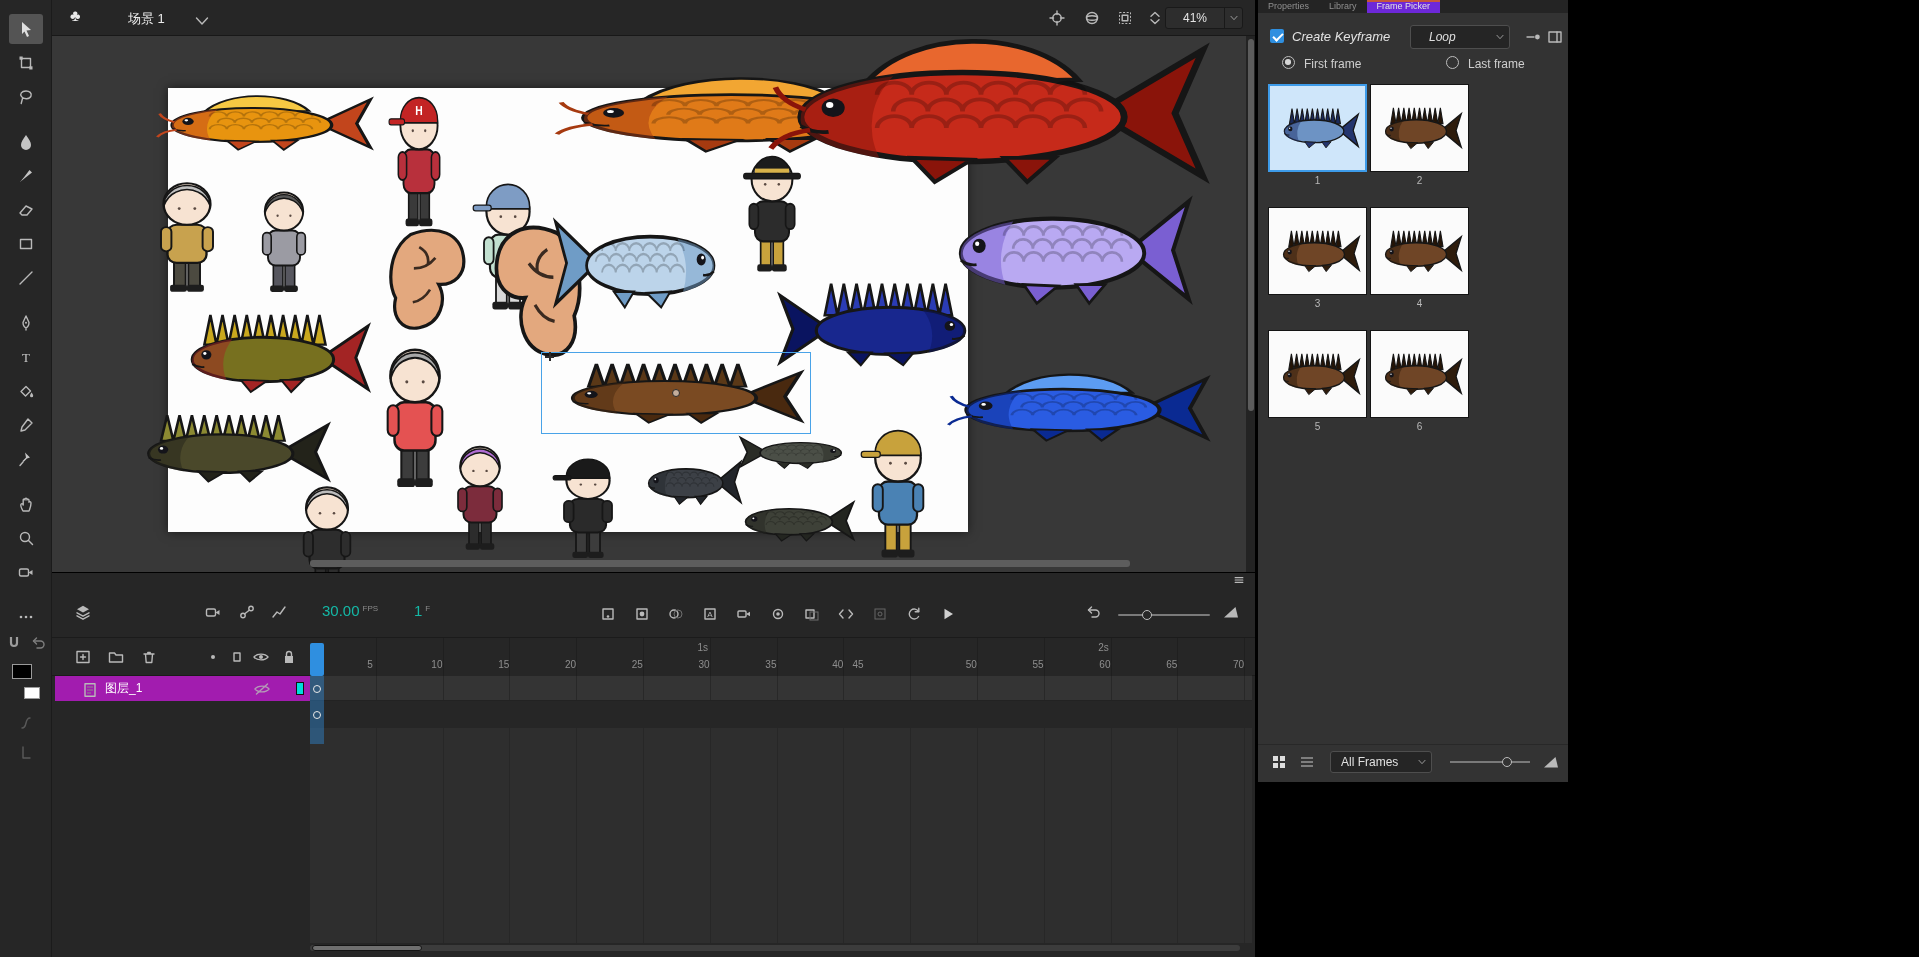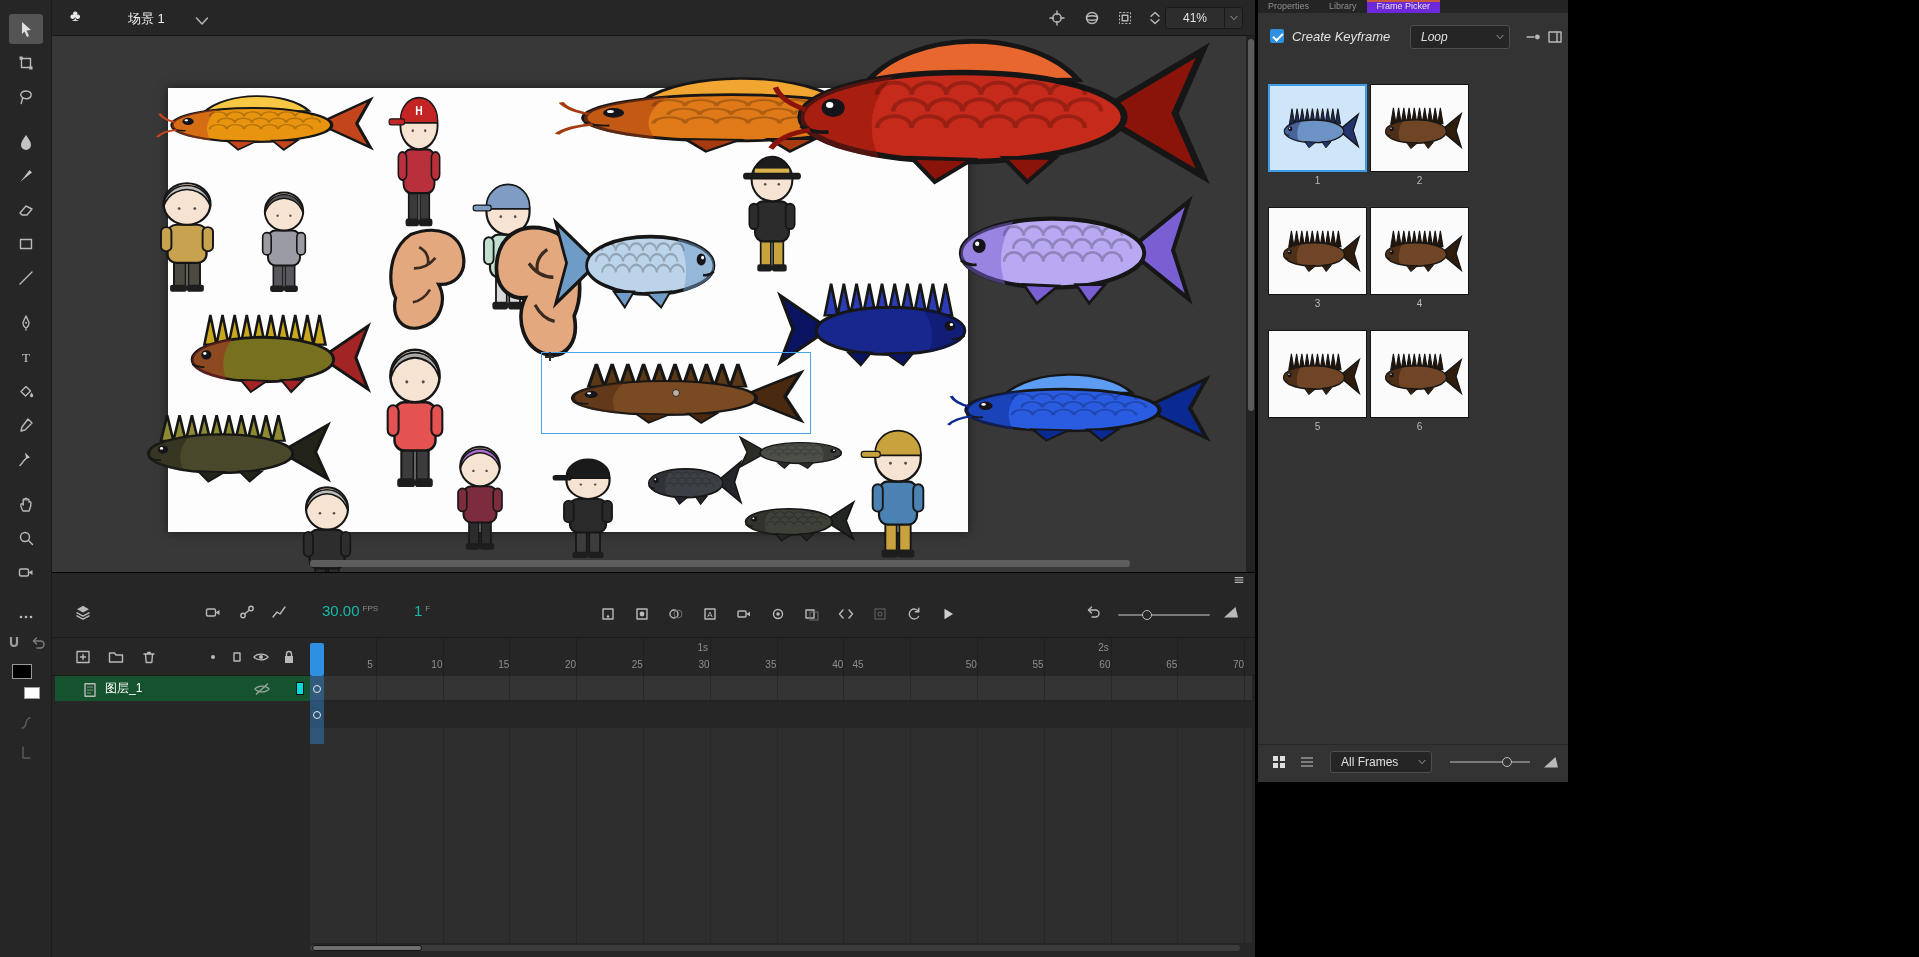--- a/index.html
+++ b/index.html
@@ -58,21 +58,21 @@
   .tl-slider{position:absolute;left:1066px;top:24px;width:92px;height:2px;background:#7a7a7a;border-radius:1px;}
   .tl-slider .knob{position:absolute;left:24px;top:-4px;width:10px;height:10px;border-radius:50%;border:1.6px solid #bdbdbd;background:#262626;}
   .tl-header{position:absolute;left:0;top:65px;width:100%;height:38px;border-bottom:1px solid #1b1b1b;}
   .rulerbg{position:absolute;left:258px;top:0;right:3px;height:38px;
      background:repeating-linear-gradient(90deg,#262626 0px,#262626 65.8px,#1f1f1f 65.8px,#1f1f1f 66.8px);}
   .rnum{position:absolute;top:21px;transform:translateX(-50%);font-size:10px;color:#8e8e8e;}
   .rsec{position:absolute;top:4px;font-size:10px;color:#8e8e8e;}
   #lrows{position:absolute;left:0;top:103px;width:100%;}
   .lrow{height:26px;position:relative;}
   .lname{position:absolute;left:3px;top:0;width:255px;height:25px;background:#2b2b2b;display:flex;align-items:center;color:#c4c4c4;}
-  .lname.sel{background:#14532d;color:#fff;}
+  .lname.sel{background:#a21caf;color:#fff;}
   .licn{margin-left:26px;width:16px;height:16px;}
   .ltxt{margin-left:8px;font-size:12px;}
   .leye{position:absolute;left:198px;top:4px;width:18px;height:18px;opacity:.8;}
   .lsw{position:absolute;left:241px;top:6px;width:8px;height:13px;border:1px solid #111;}
   .lframes{position:absolute;left:258px;top:0;right:3px;height:25px;
      background:repeating-linear-gradient(90deg,#343434 0px,#343434 65.8px,#282828 65.8px,#282828 66.8px);
      border-bottom:1px solid #222;}
   .tl-empty{position:absolute;left:258px;top:155px;right:3px;bottom:14px;
      background:repeating-linear-gradient(90deg,#2e2e2e 0px,#2e2e2e 65.8px,#272727 65.8px,#272727 66.8px);}
   .ph-marker{position:absolute;left:258px;top:70px;width:14px;height:33px;background:#2f8fe0;border-radius:2px;}
@@ -861,21 +861,21 @@
   <div class="rightpanel">
     <div class="rp-tabs" id="rptabs">
         <div class="rptab">Properties</div>
         <div class="rptab">Library</div>
         <div class="rptab active">Frame Picker</div>
       </div>
 
     <div class="rp-row1">
       <div class="cb"></div>
       <span class="cklabel">Create Keyframe</span>
-      <div class="dd abs" style="left:152px;top:4px;width:100px;height:24px;">
+      <div class="dd abs" style="left:152px;top:4px;width:100px;height:24px;padding-left:8px;">
         <span class="ddlabel">Loop</span>
         <span class="ddch">
             <svg width="18" height="18" viewBox="0 0 18 18">
               <path d="M3.5 6 L9 12 L14.5 6" stroke="#b9b9b9" fill="none" stroke-width="1.4" stroke-linecap="round" stroke-linejoin="round"></path>
             </svg>
           </span>
       </div>
       <div class="abs" style="left:266px;top:7px;">
           <svg width="18" height="18" viewBox="0 0 18 18">
             <path d="M3 9 H10" stroke="#b9b9b9" fill="none" stroke-width="1.4" stroke-linecap="round" stroke-linejoin="round"></path>
@@ -883,20 +883,26 @@
           </svg>
         </div>
       <div class="abs" style="left:288px;top:7px;">
           <svg width="18" height="18" viewBox="0 0 18 18">
             <rect x="3" y="4" width="12" height="10" stroke="#b9b9b9" fill="none" stroke-width="1.4" stroke-linecap="round" stroke-linejoin="round"></rect>
             <path d="M11 4 V14" stroke="#b9b9b9" fill="none" stroke-width="1.4" stroke-linecap="round" stroke-linejoin="round"></path>
           </svg>
         </div>
     </div>
 
+    <div class="rp-row2">
+      <div class="rad on" style="left:24px;top:3px;"></div>
+      <span class="radlabel" style="left:46px;">First frame</span>
+      <div class="rad" style="left:188px;top:3px;"></div>
+      <span class="radlabel" style="left:210px;">Last frame</span>
+    </div>
 
     <div id="thumbs">
         <div class="thumb sel" style="left: 0px; top: 0px;">
           <div class="fit">
             <svg viewBox="0 0 200 110" width="100%" height="100%" preserveAspectRatio="none">
               <path d="M150 60 L196 26 L184 60 L196 94 Z" fill="#24356e" stroke="#161616" stroke-width="3"></path>
               <path d="M34 46 L40 14 L46 46 L52 14 L58 46 L64 14 L70 46 L76 14 L82 46 L88 14 L94 46 L100 14 L106 46 L112 14 L118 46 L124 14 L130 46 L136 14 L142 46 L148 14 L154 46 Z" fill="#1b2a5a" stroke="#161616" stroke-width="2.5"></path>
               <ellipse cx="92" cy="62" rx="70" ry="24" fill="#6d93c4" stroke="#161616" stroke-width="3"></ellipse>
               <path d="M22 62 a70 24 0 0 1 40 -22 a44 44 0 0 0 -6 44 a70 24 0 0 1 -34 -22 z" fill="#24356e" opacity=".5"></path>
               <path d="M70 84 L80 97 L96 85 Z" fill="#24356e" stroke="#161616" stroke-width="2"></path>

